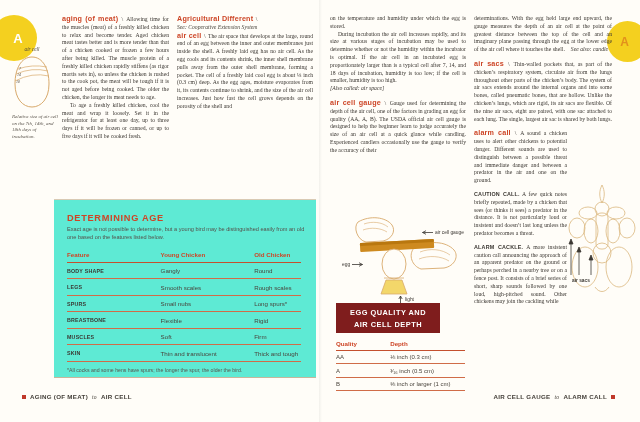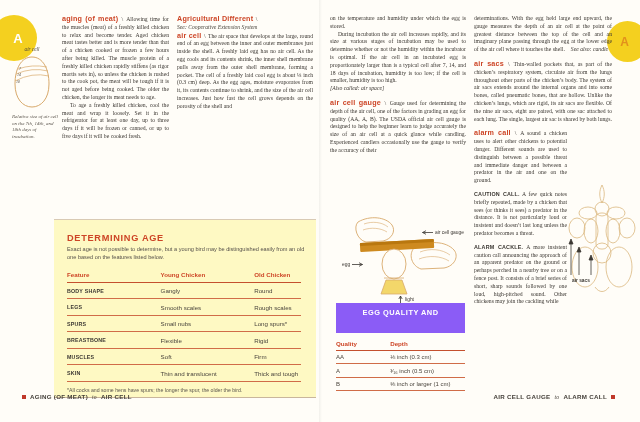--- a/index.html
+++ b/index.html
@@ -29,38 +29,38 @@
   .narrow{width:93px;}
 
   
   .margin-fig{position:absolute;left:5px;top:46px;width:54px;}
   .fig-label{font-style:italic;font-size:5.2px;color:#4a453d;text-align:center;margin-bottom:2px;}
   .margin-fig svg{display:block;margin:0 auto;}
   .fig-caption{font-style:italic;font-size:5px;line-height:6.5px;color:#5a544c;margin:4px 0 0 7px;width:46px;text-align:left;}
 
   
   .panel{position:absolute;left:54px;top:199px;width:262px;height:179px;box-sizing:border-box;
-    background:#fef9c3;border-top:1px solid #d9cab4;border-bottom:1px solid #c9b69c;
-    padding:13px 13px 8px 13px;font-family:"Liberation Sans","DejaVu Sans",sans-serif;margin-top:20px;}
+    background:#5eead4;border-top:1px solid #d9cab4;border-bottom:1px solid #c9b69c;
+    padding:13px 13px 8px 13px;font-family:"Liberation Sans","DejaVu Sans",sans-serif;}
   .panel-title{color:#cd4526;font-weight:bold;font-size:9.2px;letter-spacing:.7px;}
   .panel-intro{font-size:5.6px;line-height:7.6px;color:#55504a;margin-top:3px;width:238px;}
   table{border-collapse:collapse;}
   .age-table{width:234px;margin-top:7px;}
   .age-table th{font-size:6.2px;color:#cd4526;text-align:left;font-weight:bold;padding:3px 0 3.5px 0;border-bottom:1.3px solid #c4502e;}
   .age-table td{font-size:6.2px;color:#4a453d;padding:4.5px 0 4px 0;border-bottom:1px solid #d06c48;}
   .age-table td.feat{font-weight:bold;font-size:5.3px;color:#3b3732;letter-spacing:.2px;}
   .footnote{font-size:5.2px;color:#5a544c;margin-top:5px;}
 
   
   .gauge-fig{position:absolute;left:336px;top:214px;width:128px;height:88px;}
   .flabel{position:absolute;font-size:4.9px;color:#3b3732;font-family:"Liberation Sans","DejaVu Sans",sans-serif;white-space:nowrap;display:flex;align-items:center;gap:2px;}
   .arr{display:inline-block;}
 
   
-  .redbox{position:absolute;left:336px;top:303px;width:129px;height:30px;background:#8b5cf6;color:#fff;
+  .redbox{position:absolute;left:336px;top:303px;width:104px;height:30px;background:#7f1d1d;color:#fff;
     font-family:"Liberation Sans","DejaVu Sans",sans-serif;font-weight:bold;font-size:7.4px;letter-spacing:.5px;
     text-align:center;line-height:12px;padding-top:4px;box-sizing:border-box;}
   .eq-table{position:absolute;left:336px;top:337px;width:129px;font-family:"Liberation Sans","DejaVu Sans",sans-serif;}
   .eq-table th{font-size:6.2px;color:#cd4526;text-align:left;font-weight:bold;padding:2.5px 0 3px 0;border-bottom:1.3px solid #c4502e;}
   .eq-table td{font-size:6px;color:#4a453d;padding:3.5px 0 3px 0;border-bottom:1px solid #d06c48;vertical-align:top;}
 
   
   .sacs-fig{position:absolute;left:563px;top:183px;width:78px;height:120px;}
   .sacs-label{position:absolute;left:9px;top:95px;font-size:4.8px;font-weight:bold;color:#3b3732;
     font-family:"Liberation Sans","DejaVu Sans",sans-serif;}
@@ -209,20 +209,21 @@
     <span class="flabel" style="left:62px;top:80px;">
       <svg class="arr" width="5" height="10" viewBox="0 0 5 10">
           <path d="M2.5 10 V2 M2.5 2 L0.8 5 M2.5 2 L4.2 5" stroke="#3b3732" stroke-width="0.8" fill="none"></path>
         </svg>
       <span>light</span>
     </span>
   </div>
 
   <div class="redbox">
     <div>EGG QUALITY AND</div>
+    <div>AIR CELL DEPTH</div>
   </div>
   <table class="eq-table">
     <colgroup>
         <col style="width:42%">
         <col style="width:58%">
       </colgroup>
     <thead>
       <tr>
         <th>Quality</th>
         <th>Depth</th>

